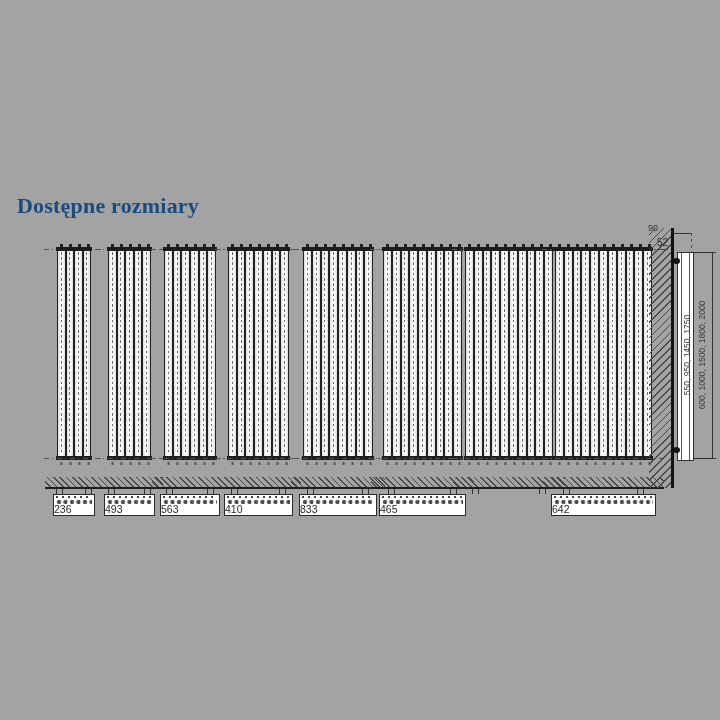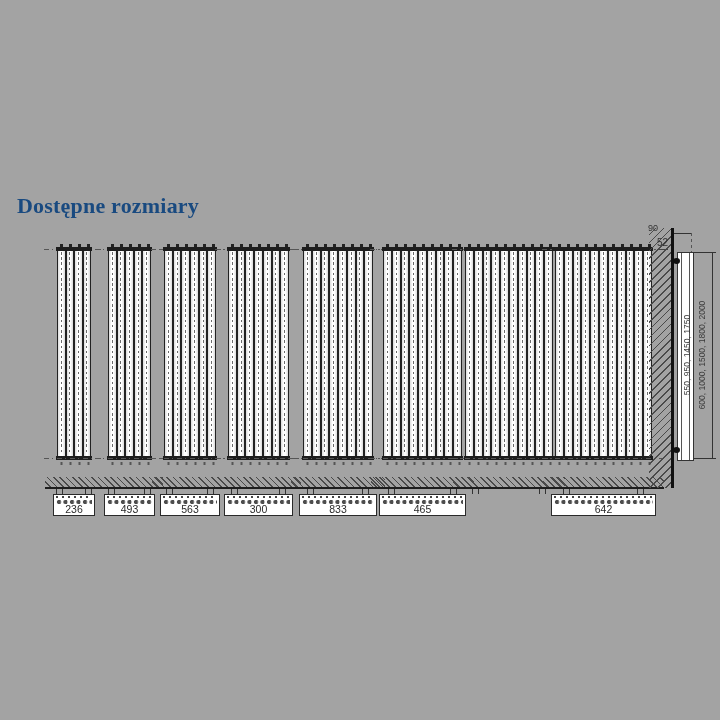--- a/index.html
+++ b/index.html
@@ -32,21 +32,21 @@
          background:repeating-linear-gradient(45deg,transparent 0 3.4px,#4a4a4a 3.4px 4.5px);}
   .stem{position:absolute;top:12px;height:5px;width:5px;border-left:1.2px solid #333;border-right:1.2px solid #333;}
   .stem-l{left:14%;}
   .stem-r{right:14%;}
   .secbox{position:absolute;top:17px;left:4px;right:4px;height:20px;border:1.2px solid #2a2a2a;background:#fff;}
   .tickrow{position:absolute;left:2px;right:2px;top:1px;height:2px;
          background:repeating-linear-gradient(90deg,#444 0 2px,transparent 2px 6px);}
   .ovals{position:absolute;left:2px;right:2px;top:3.5px;height:6px;
          background-image:radial-gradient(ellipse 2.2px 2.4px at 3px 3px,#4d4d4d 0 1.8px,transparent 2.3px);
          background-size:6.5px 6px;background-repeat:repeat-x;}
-  .secnum{position:absolute;left:0;right:0;bottom:0.5px;text-align:center;font-size:10.5px;color:#2a2a2a;}
+  .secnum{position:absolute;left:0;right:0;bottom:0.5px;text-align:left;font-size:10.5px;color:#2a2a2a;}
   
   .sv-hatch{position:absolute;left:649px;top:228px;width:22px;height:260px;
          background:repeating-linear-gradient(135deg,transparent 0 4.4px,#4a4a4a 4.4px 5.6px);}
   .sv-wall{position:absolute;left:671px;top:228px;width:2.6px;height:260px;background:#111;}
   .sv-dim90-line{position:absolute;left:674px;top:233px;width:18px;height:1px;background:#333;}
   .sv-dim90-label{position:absolute;left:648px;top:223px;font-size:9px;color:#333;}
   .sv-52-label{position:absolute;left:657px;top:237px;font-size:10px;color:#333;border-bottom:1px solid #444;padding-bottom:.5px;}
   .sv-dash{position:absolute;left:691px;top:233px;width:1px;height:20px;
          background:repeating-linear-gradient(180deg,#555 0 3px,transparent 3px 6px);}
   .sv-profile{position:absolute;left:677px;top:252px;width:15px;height:207px;border:1.1px solid #333;background:#fff;}
@@ -160,21 +160,21 @@
         <div class="cl cl-bot"></div>
         <div class="nips"></div>
       </div>
       <div class="xsec" style="left: 220px; top: 477px; width: 77px; height: 40px;">
         <div class="hatch" style="left: -4px; right: -4px;"></div>
         <div class="stem stem-l"></div>
         <div class="stem stem-r"></div>
         <div class="secbox">
           <div class="tickrow"></div>
           <div class="ovals"></div>
-          <div class="secnum">300</div>
+          <div class="secnum">410</div>
         </div>
       </div>
       <div class="radiator" style="left: 303px; top: 244px; width: 70px; height: 222px;">
         <div class="cl cl-top"></div>
         <div class="nubs"></div>
         <div class="hdr hdr-top"></div>
         <div class="tubes">
           <div class="tube"></div>
           <div class="tube"></div>
           <div class="tube"></div>

